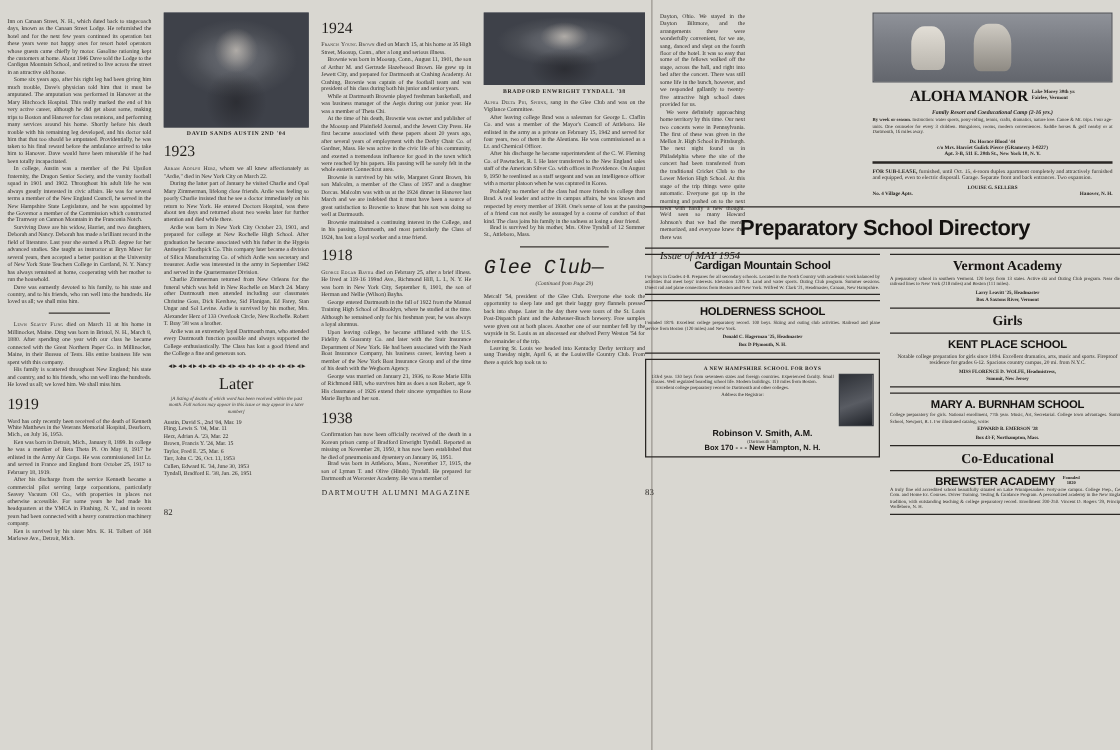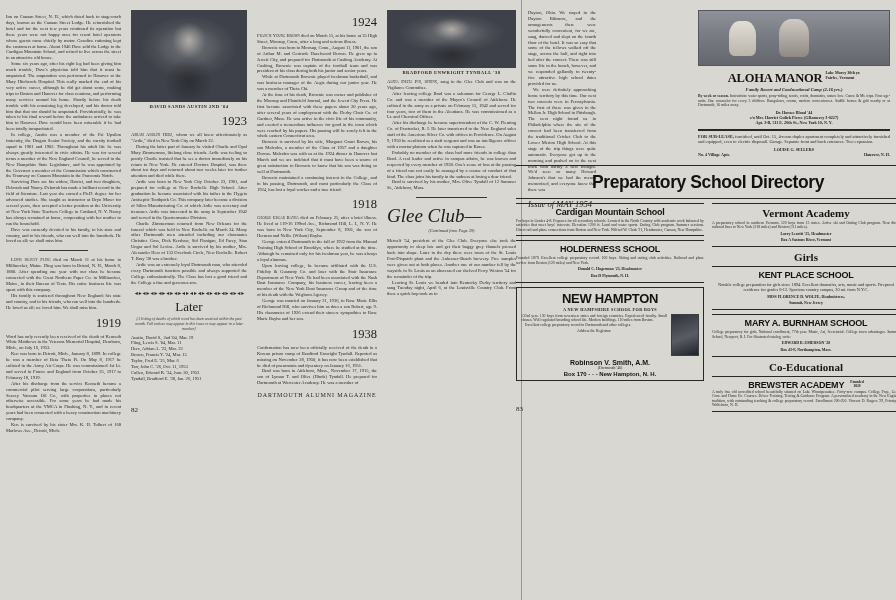--- a/index.html
+++ b/index.html
@@ -18,21 +18,21 @@
   .col{box-sizing:border-box;}
   .body-text{
     font-size:4.6px;line-height:5.9px;text-align:justify;
     color:#2b2824;letter-spacing:-0.02px;
     -webkit-font-smoothing:none;
   }
   .body-text p{margin:0 0 0 0;text-indent:5px;}
   .body-text p.noind{text-indent:0;}
   .sc{font-variant:small-caps;letter-spacing:.15px;}
   .year-head{
-    text-align:right;font-size:12.5px;line-height:15px;
+    text-align:left;font-size:12.5px;line-height:15px;
     margin:5px 0 3px;color:#201d1a;font-family:"Liberation Serif",serif;
   }
   .caption{
     text-align:center;font-size:4.6px;letter-spacing:.5px;
     font-weight:bold;margin:2px 0 4px;color:#221f1c;
   }
   .photo{
     width:100%;height:92px;margin:0 auto;
     background:
       radial-gradient(ellipse 42% 34% at 50% 40%, #6e7178 0%, #595c63 48%, #4a4d54 70%, #3e4149 100%),
@@ -53,22 +53,22 @@
     color:#2e2b28;margin:5px 0 3px;overflow:hidden;white-space:nowrap;
   }
   .deaths-head{
     text-align:center;font-size:13px;margin:3px 0 2px;color:#201d1a;
   }
   .deaths-note{
     font-size:3.9px;line-height:5px;font-style:italic;text-align:center;
     color:#3a3733;margin:0 0 3px;
   }
   .glee{
-    font-style:italic;font-size:19px;margin:7px 0 1px;color:#1f1c19;
-    font-family:Liberation Serif, serif;
+    font-style:italic;font-size:16px;margin:7px 0 1px;color:#1f1c19;
+    font-family:Liberation Mono, monospace;
   }
   .glee-cont{font-size:4.4px;font-style:italic;text-align:center;margin:0 0 5px;color:#33302c;}
   .folio{
     text-align:left;font-size:7px;color:#2a2724;margin-top:24px;
   }
   .runhead{
     text-align:center;font-size:6px;letter-spacing:.9px;color:#2a2724;margin-top:6px;
   }
   .issue{
     font-size:8.5px;font-style:italic;color:#262320;margin-top:6px;
@@ -298,21 +298,20 @@
           <div class="school">
             <div class="school-name">HOLDERNESS SCHOOL</div>
             <div class="school-body">Founded 1879. Excellent college preparatory record. 100 boys. Skiing and outing club activities. Railroad and plane service from Boston (120 miles) and New York.</div>
             <div class="school-foot">Donald C. Hagerman '25, Headmaster</div>
             <div class="school-foot row">
               <span>Box D</span>
               <span>Plymouth, N. H.</span>
             </div>
           </div>
           <div class="nh-box">
-            <div class="nh-title">NEW HAMPTON</div>
             <div class="nh-sub">A NEW HAMPSHIRE SCHOOL FOR BOYS</div>
             <div class="nh-cols">
               <div style="flex:1;">
                 <div class="school-body">133rd year. 130 boys from seventeen states and foreign countries. Experienced faculty. Small classes. Well regulated boarding school life. Modern buildings. 110 miles from Boston.</div>
                 <div class="school-body" style="text-indent:4px;">Excellent college preparatory record to Dartmouth and other colleges.</div>
                 <div class="school-body" style="text-align:center;margin-top:2px;">Address the Registrar:</div>
               </div>
               <div class="nh-img"></div>
             </div>
             <div class="nh-name">Robinson V. Smith, A.M.</div>

